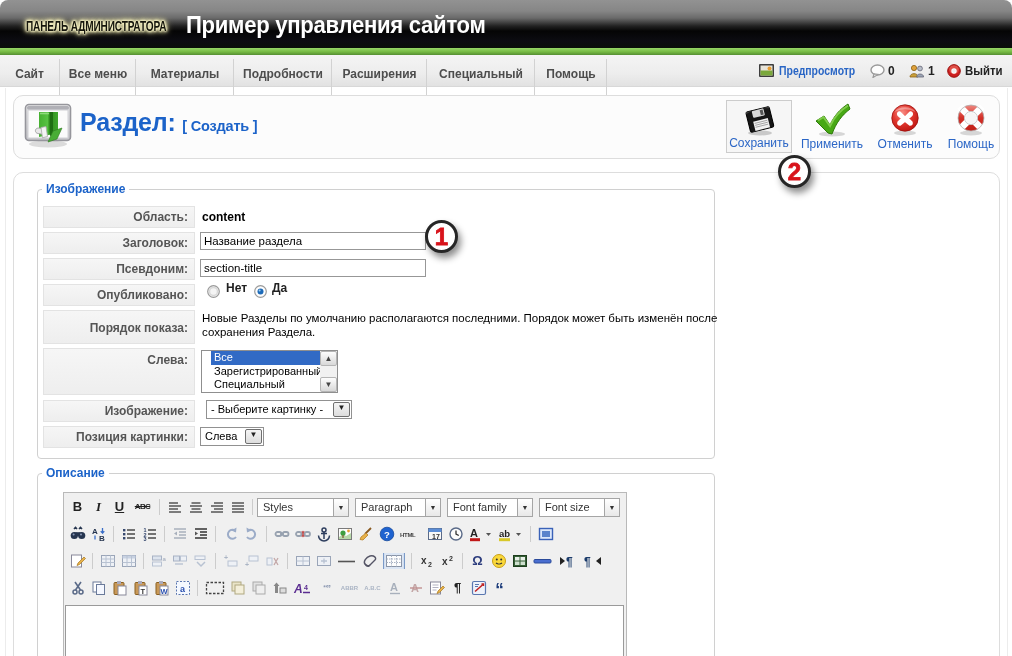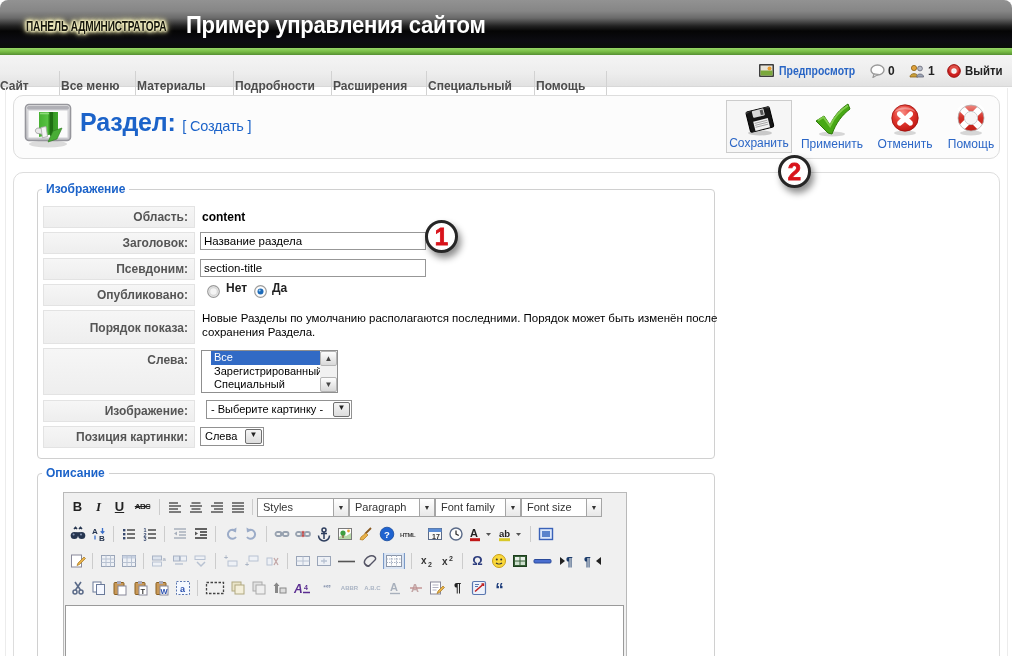--- a/index.html
+++ b/index.html
@@ -13,29 +13,29 @@
 #logo{left:26px;top:18px;font-size:14px;font-weight:bold;color:#15150c;letter-spacing:-0.2px;
 transform:scaleX(0.72);transform-origin:0 0;white-space:nowrap;
 text-shadow:0 0 2px #f8f4cc,0 0 3px #f6f2c4,0 0 3px #f2edc0,0 0 4px #f2edc0,0 0 5px #efeab8,0 0 6px #e8e3ae,0 0 8px #e0dba4,0 0 10px #d8d39a;}
 #sitetitle{left:186px;top:12px;font-size:23.5px;font-weight:bold;color:#fff;letter-spacing:-0.3px;transform:scaleX(0.94);transform-origin:0 0;white-space:nowrap}
 
 
 #green{left:0;top:48px;width:1012px;height:7px;background:linear-gradient(to bottom,#97d768 0%,#76ba43 55%,#558e33 100%);}
 
 
 #menubar{left:0;top:55px;width:1012px;height:32px;background:linear-gradient(to bottom,#f4f4f4 0%,#ededed 60%,#e2e2e2 100%);border-bottom:1px solid #d8d8d8;}
-.mitem{position:absolute;top:16px;height:39px;line-height:31px;font-size:12px;font-weight:bold;color:#4d4d4d;border-right:1px solid #d2d2d2;}
+.mitem{position:absolute;top:4px;height:39px;line-height:31px;text-align:center;font-size:12px;font-weight:bold;color:#4d4d4d;border-right:1px solid #d2d2d2;}
 
 
 .vline{width:1px;background:#ececec}
 
 
 #headerbox{left:13px;top:95px;width:987px;height:64px;background:#fcfcfc;border:1px solid #ddd;border-radius:10px;}
 #h-title{left:80px;top:108px;font-size:25px;font-weight:bold;color:#1c63c9;letter-spacing:-0.2px}
-#h-title small{font-size:14.5px;font-weight:normal}
+#h-title small{font-size:14.5px;font-weight:bold}
 .tbtn{position:absolute;top:100px;width:66px;height:53px;text-align:center;font-size:12px;color:#2b66c6;}
 .tbtn .cap{position:absolute;left:0;right:0;bottom:2px;}
 #btn-save{border:1px solid #ccc;background:#f6f6f6;}
 
 
 .callout{width:33px;height:33px;border-radius:50%;background:#fff;border:3px solid #262626;color:#d8131b;font-size:24px;font-weight:bold;text-align:center;line-height:28px;-webkit-text-stroke:0.8px #d8131b;box-shadow:3px 5px 7px rgba(0,0,0,0.45);}
 
 
 #contentbox{left:13px;top:172px;width:987px;height:500px;background:#fff;border:1px solid #ddd;border-radius:10px;}
 
@@ -58,21 +58,21 @@
 
 .xsel{position:absolute;border:1px solid #919191;background:#fff;font-size:11px;color:#000;}
 .xsel .t{position:absolute;left:4px;top:1px;line-height:15px}
 .xsel .b{position:absolute;right:1px;top:1px;bottom:1px;width:17px;background:linear-gradient(to bottom,#f5f5f5,#ddd);border:1px solid #707070;border-radius:2px;color:#222;font-size:8px;text-align:center;}
 
 
 #editor{left:49px;top:319px;width:564px;height:260px;border:1px solid #b9b9b9;background:#f0f0f0;}
 .erow{position:absolute;left:3px;height:20px;display:flex;align-items:center;}
 .eicon{display:inline-block;width:16px;height:16px;margin:0 2.5px;position:relative;font-size:12px;line-height:16px;text-align:center;}
 .esep{display:inline-block;width:1px;height:16px;background:#ccc;margin:0 4px;}
-.eselect{display:inline-block;position:relative;height:19px;border:1px solid #a5a5a5;background:#fff;font-size:11px;color:#333;}
+.eselect{display:inline-block;position:relative;height:19px;border:1px solid #a5a5a5;background:#fff;font-size:11px;color:#333;margin-right:6px;}
 .eselect .t{position:absolute;left:5px;top:2px}
 .eselect .a{position:absolute;right:0;top:0;bottom:0;width:15px;border-left:1px solid #a5a5a5;background:linear-gradient(to bottom,#fff,#e8e8e8);font-size:7px;color:#333;text-align:center;line-height:17px}
 #editwhite{position:absolute;left:1px;top:112px;width:559px;height:146px;background:#fff;border:1px solid #9a9a9a;border-bottom:none;}
 </style>
 </head>
 <body>
 <div id="page">
   <div class="abs" id="topbar"></div>
   <div class="abs" id="logo">ПАНЕЛЬ АДМИНИСТРАТОРА</div>
   <div class="abs" id="sitetitle">Пример управления сайтом</div>

